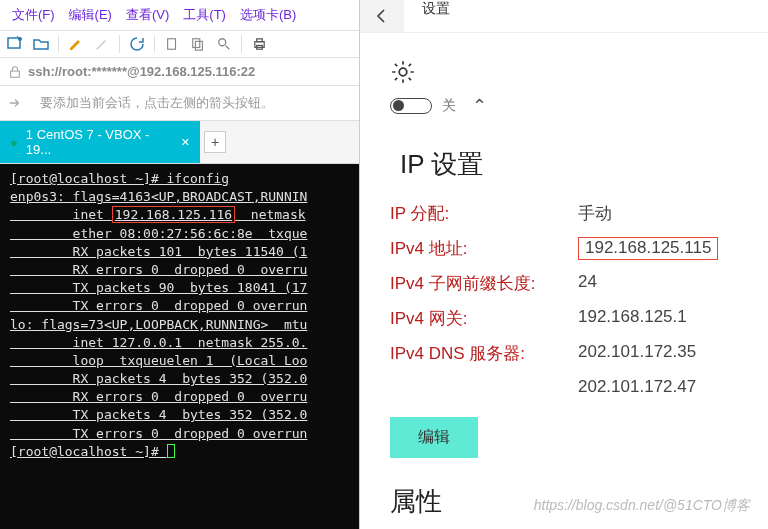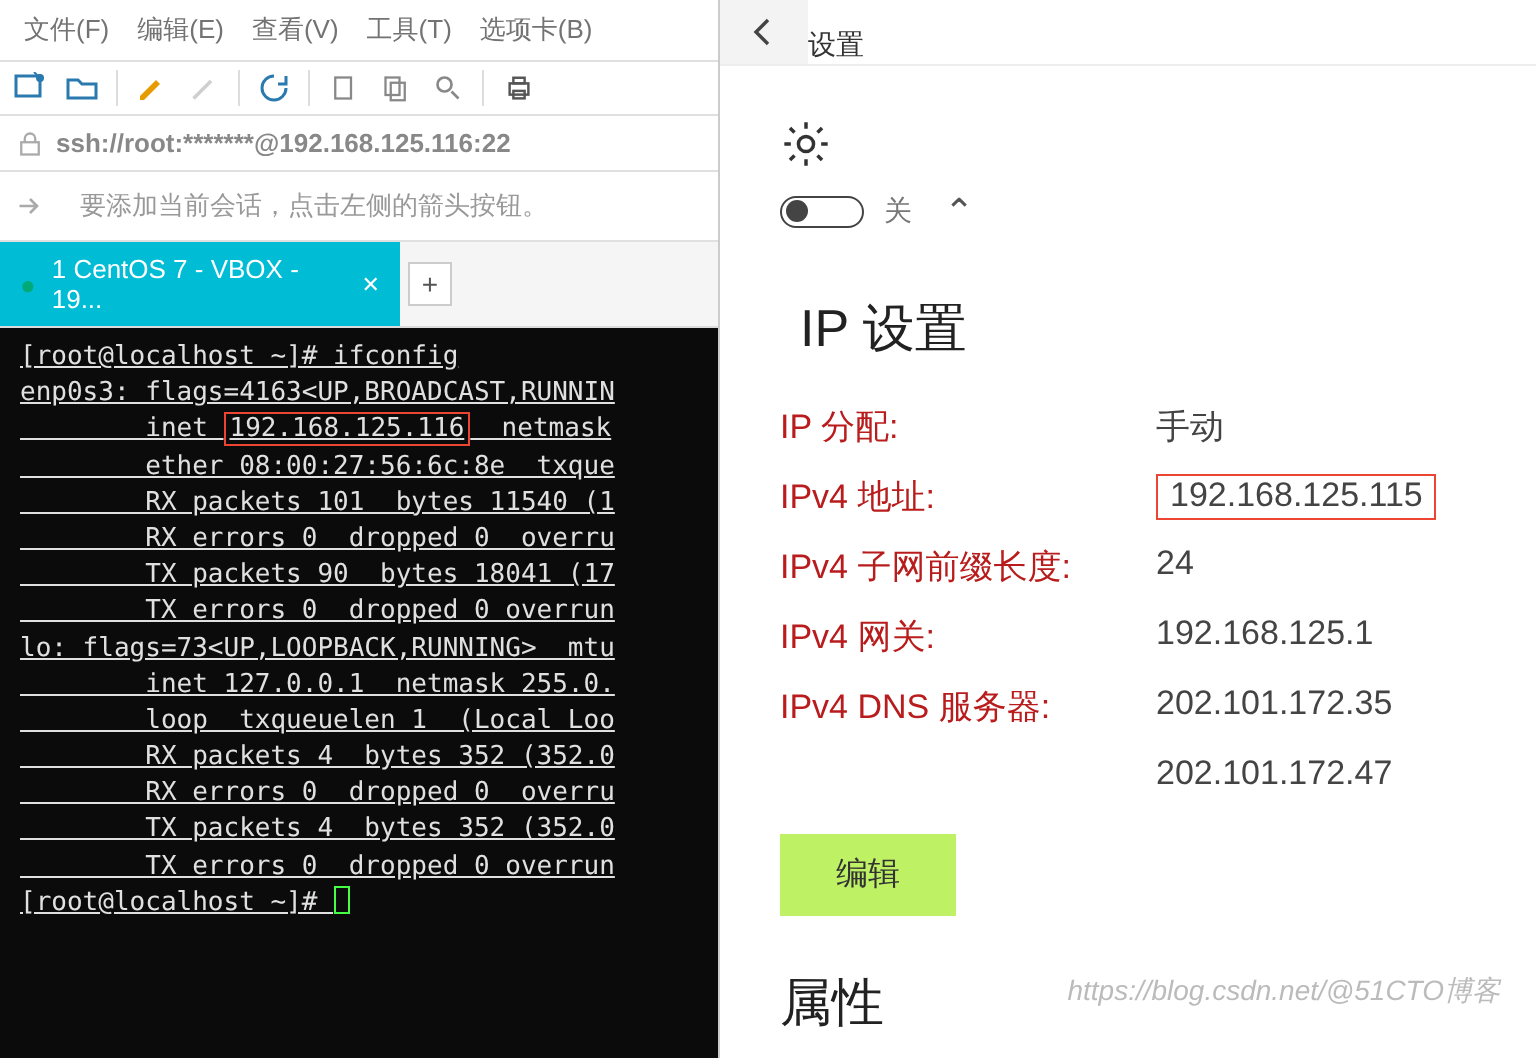--- a/index.html
+++ b/index.html
@@ -15,21 +15,21 @@
     position: absolute; left: 0; top: 0;
     width: 360px; height: 529px;
     background: #fff;
     display: flex; flex-direction: column;
     border-right: 1px solid #ccc;
   }
   .menu {
     display: flex; gap: 6px;
     padding: 4px 8px;
     font-size: 13px;
-    color: #737373;
+    color: #6d28d9;
     border-bottom: 1px solid #e0e0e0;
   }
   .menu span { padding: 2px 4px; cursor: default; }
   .toolbar {
     display: flex; align-items: center; gap: 8px;
     padding: 4px 6px;
     border-bottom: 1px solid #e0e0e0;
   }
   .toolbar .ic { width: 18px; height: 18px; display:flex; align-items:center; justify-content:center; color:#555; }
   .toolbar .sep { width:1px; height:18px; background:#ddd; }
@@ -93,21 +93,21 @@
   }
 
   
   .right {
     position: absolute; left: 360px; top: 0;
     width: 408px; height: 529px;
     background: #fff;
     padding: 0;
   }
   .rhead {
-    display: flex; align-items: flex-end; 
+    display: flex; align-items: flex-start; gap: 18px;
     border-bottom: 1px solid #eee;
   }
   .back {
     width: 44px; height: 32px;
     background: #f3f3f3;
     display: flex; align-items: center; justify-content: center;
   }
   .rheadtxt { font-size: 14px; color: #333; }
   .rtitle {
     display: flex; align-items: center; gap: 18px;
@@ -139,32 +139,32 @@
     padding: 6px 0;
     font-size: 17px;
     color: #333;
   }
   .kv .k { width: 188px; color: #b91c1c; }
   .kv .v { color: #444; }
   .kv .v.box { border: 1.5px solid #e43; padding: 0 6px; }
   .editbtn {
     margin: 14px 0 0 0;
     padding: 10px 28px;
-    background: #bef264;
+    background: #5eead4;
     border: none;
     font-size: 16px;
     color: #333;
   }
   .attrhdr {
     padding: 18px 30px 0 30px;
     font-size: 26px; font-weight: 400; color: #222;
   }
   .watermark {
     position: absolute;
-    right: 18px; bottom: 24px;
+    right: 18px; bottom: 14px;
     color: #bbb;
     font-size: 14px;
     font-style: italic;
   }
 </style>
 </head>
 <body>
 
 <div class="left">
   <div class="menu">

